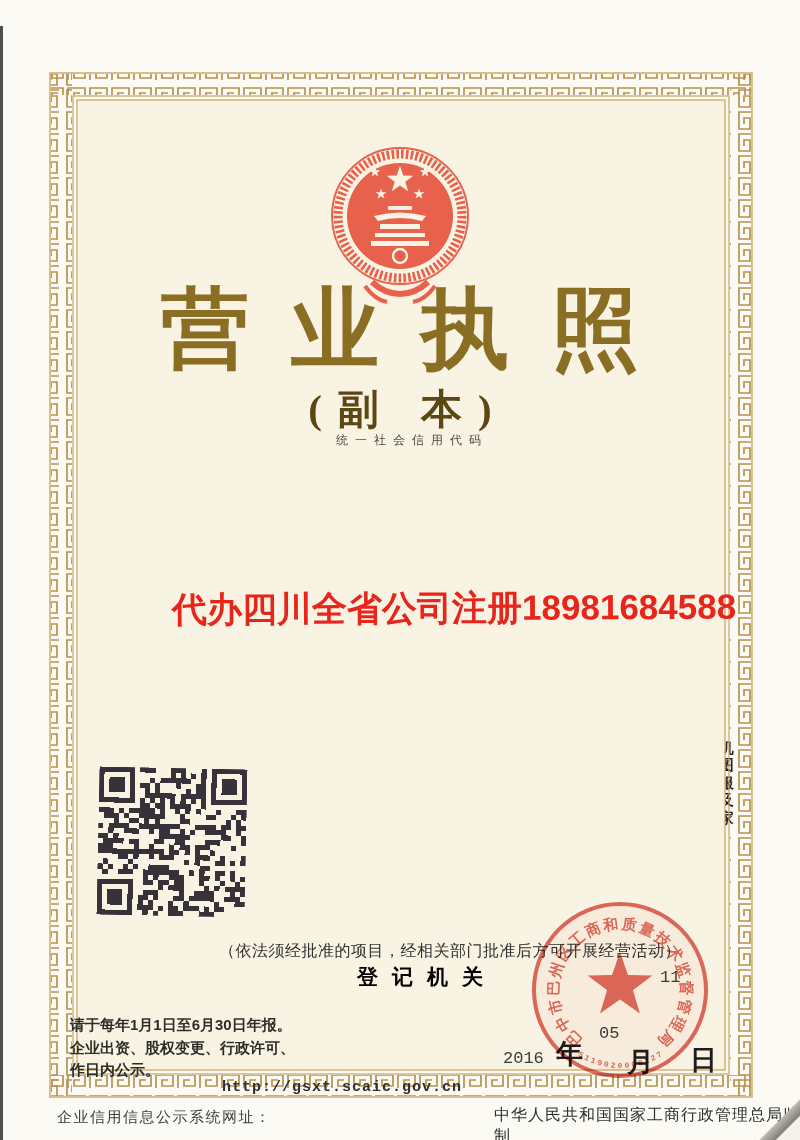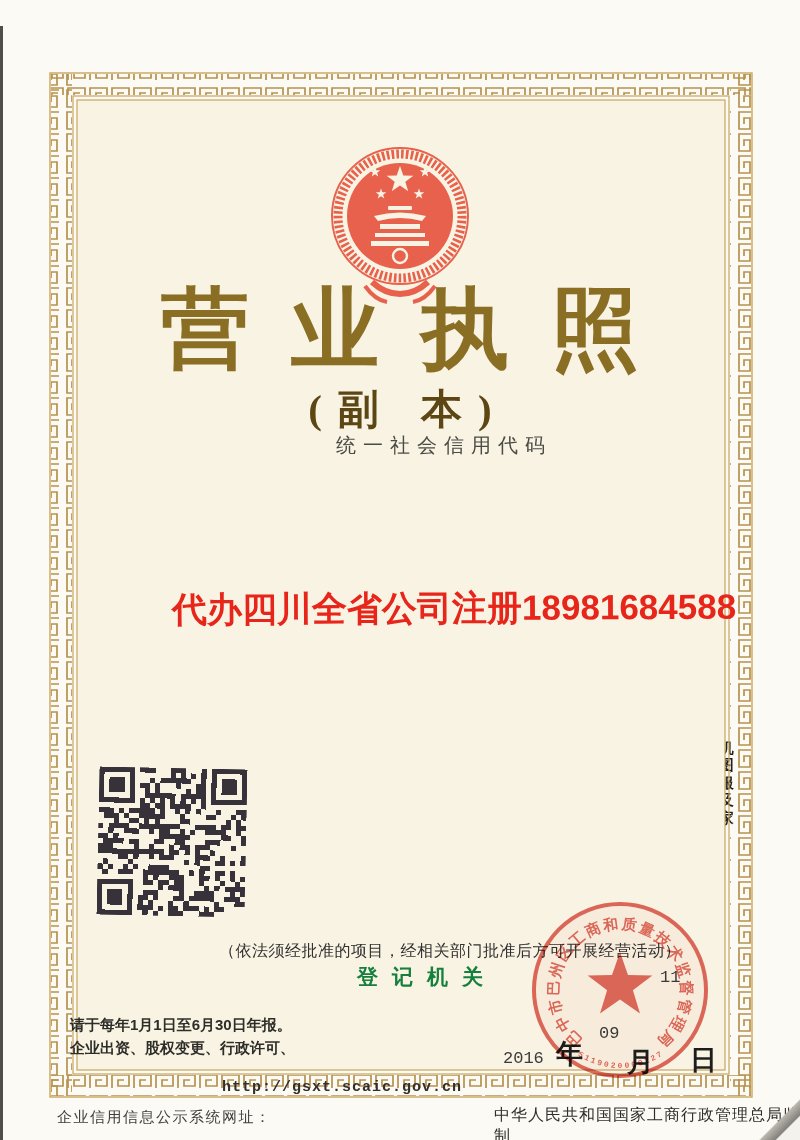--- a/index.html
+++ b/index.html
@@ -8,21 +8,21 @@
   .abs{position:absolute;}
   
   .frame-svg{position:absolute;left:0;top:0;z-index:1;}
   
   .emblem{left:325px;top:136px;z-index:3;}
   .license-title{left:0;top:282px;width:800px;text-align:center;
     font-family:"Liberation Serif",serif;font-weight:700;font-size:88px;line-height:96px;
     color:#8a6e24;letter-spacing:42px;text-indent:42px;z-index:3;}
   .copy-type{left:0;top:382px;width:800px;text-align:center;font-weight:700;font-size:41px;
     color:#5c4714;letter-spacing:16px;text-indent:16px;z-index:3;}
-  .code-label{left:336px;top:432px;font-size:20px;color:#4b4b45;letter-spacing:7px;z-index:3;}
+  .code-label{left:336px;top:432px;font-size:12px;color:#4b4b45;letter-spacing:7px;z-index:3;}
   .code-value{left:506px;top:439px;font-family:"Liberation Mono",monospace;font-size:17px;
     color:#3a3a36;letter-spacing:.5px;z-index:3;}
   
   .frow{z-index:3;}
   .flabel{position:absolute;left:130px;width:126px;font-size:19px;color:#3b3b37;
     text-align:justify;text-align-last:justify;font-family:"Liberation Serif",serif;}
   .fvalue{position:absolute;left:264px;width:470px;font-weight:700;color:#1f1f1f;
     font-family:"Liberation Sans",sans-serif;}
   .v-name{font-size:21px;}
   .v-std{font-size:17px;}
@@ -30,21 +30,21 @@
   
   .watermark{left:172px;top:585px;width:600px;font-family:"Liberation Sans",sans-serif;
     font-weight:700;font-size:35px;color:#e7251b;letter-spacing:0px;z-index:6;
     transform:rotate(-.3deg);white-space:nowrap;}
   
   .qr{left:98px;top:768px;width:148px;height:148px;z-index:4;transform:rotate(1.2deg);}
   
   .approval-note{left:130px;top:941px;width:640px;text-align:center;font-size:16px;
     color:#303030;letter-spacing:.5px;z-index:3;}
   .registry-label{left:130px;top:963px;width:580px;text-align:center;font-weight:700;
-    font-size:21px;color:#15803d;letter-spacing:14px;text-indent:14px;z-index:3;}
+    font-size:21px;color:#000000;letter-spacing:14px;text-indent:14px;z-index:3;}
   .notice{left:70px;top:1014px;width:310px;font-family:"Liberation Sans",sans-serif;
     font-weight:700;font-size:15px;line-height:22.5px;color:#2c2c28;z-index:7;}
   .site-url{left:222px;top:1079px;font-family:"Liberation Mono",monospace;font-weight:700;
     font-size:15px;color:#33302c;letter-spacing:1px;z-index:7;}
   .site-label{left:57px;top:1108px;font-size:15px;color:#3f3f3f;letter-spacing:1.5px;z-index:3;}
   .issuer{left:494px;top:1105px;font-size:16px;color:#2e2e2a;letter-spacing:1px;z-index:3;}
   
   .d-num{position:absolute;font-family:"Liberation Mono",monospace;font-size:17px;color:#3b3b3b;z-index:5;}
   .d-unit{position:absolute;font-family:"Liberation Serif",serif;font-weight:700;font-size:27px;color:#1d1d1d;z-index:5;}
   
@@ -559,21 +559,21 @@
       <rect x="20" y="28" width="1" height="1" fill="#37313a"></rect>
       <rect x="21" y="28" width="1" height="1" fill="#37313a"></rect>
       <rect x="22" y="28" width="1" height="1" fill="#37313a"></rect>
     </svg>
 
   <div class="abs approval-note">（依法须经批准的项目，经相关部门批准后方可开展经营活动）</div>
   <div class="abs registry-label">登记机关</div>
 
   <span class="d-num" style="left:503px;top:1049px">2016</span>
   <span class="d-unit" style="left:556px;top:1036px">年</span>
-  <span class="d-num" style="left:599px;top:1024px">09</span>
+  <span class="d-num" style="left:599px;top:1024px">05</span>
   <span class="d-unit" style="left:627px;top:1044px">月</span>
   <span class="d-num" style="left:660px;top:968px">11</span>
   <span class="d-unit" style="left:690px;top:1042px">日</span>
 
   <div class="abs seal" id="seal-box">
     <svg width="184" height="184" style="position:absolute;left:0;top:0">
       <circle cx="92" cy="92" r="86" fill="rgba(228,92,78,0.05)" stroke="#dc5146" stroke-width="4"></circle>
       <polygon points="0,-1 0.235,-0.324 0.951,-0.309 0.38,0.124 0.588,0.809 0,0.4 -0.588,0.809 -0.38,0.124 -0.951,-0.309 -0.235,-0.324" transform="translate(92,88) scale(34)" fill="#dc5146"></polygon>
     </svg>
   <span class="seal-char" style="transform: rotate(-136deg) translateY(-66px);">巴</span>
@@ -605,20 +605,21 @@
       <span class="seal-digit" style="transform: rotate(169.667deg) translateY(-76px) rotate(180deg);">0</span>
       <span class="seal-digit" style="transform: rotate(164.5deg) translateY(-76px) rotate(180deg);">0</span>
       <span class="seal-digit" style="transform: rotate(159.333deg) translateY(-76px) rotate(180deg);">2</span>
       <span class="seal-digit" style="transform: rotate(154.167deg) translateY(-76px) rotate(180deg);">2</span>
       <span class="seal-digit" style="transform: rotate(149deg) translateY(-76px) rotate(180deg);">7</span>
     </div>
 
   <div class="abs notice">
     <div>请于每年1月1日至6月30日年报。</div>
     <div>企业出资、股权变更、行政许可、</div>
+    <div>作日内公示。</div>
   </div>
 
   <div class="abs site-url">http://gsxt.scaic.gov.cn</div>
   <div class="abs site-label">企业信用信息公示系统网址：</div>
   <div class="abs issuer">中华人民共和国国家工商行政管理总局监制</div>
 
   <div class="abs edge-left"></div>
   <div class="abs corner-fold"></div>
 </div>
 

